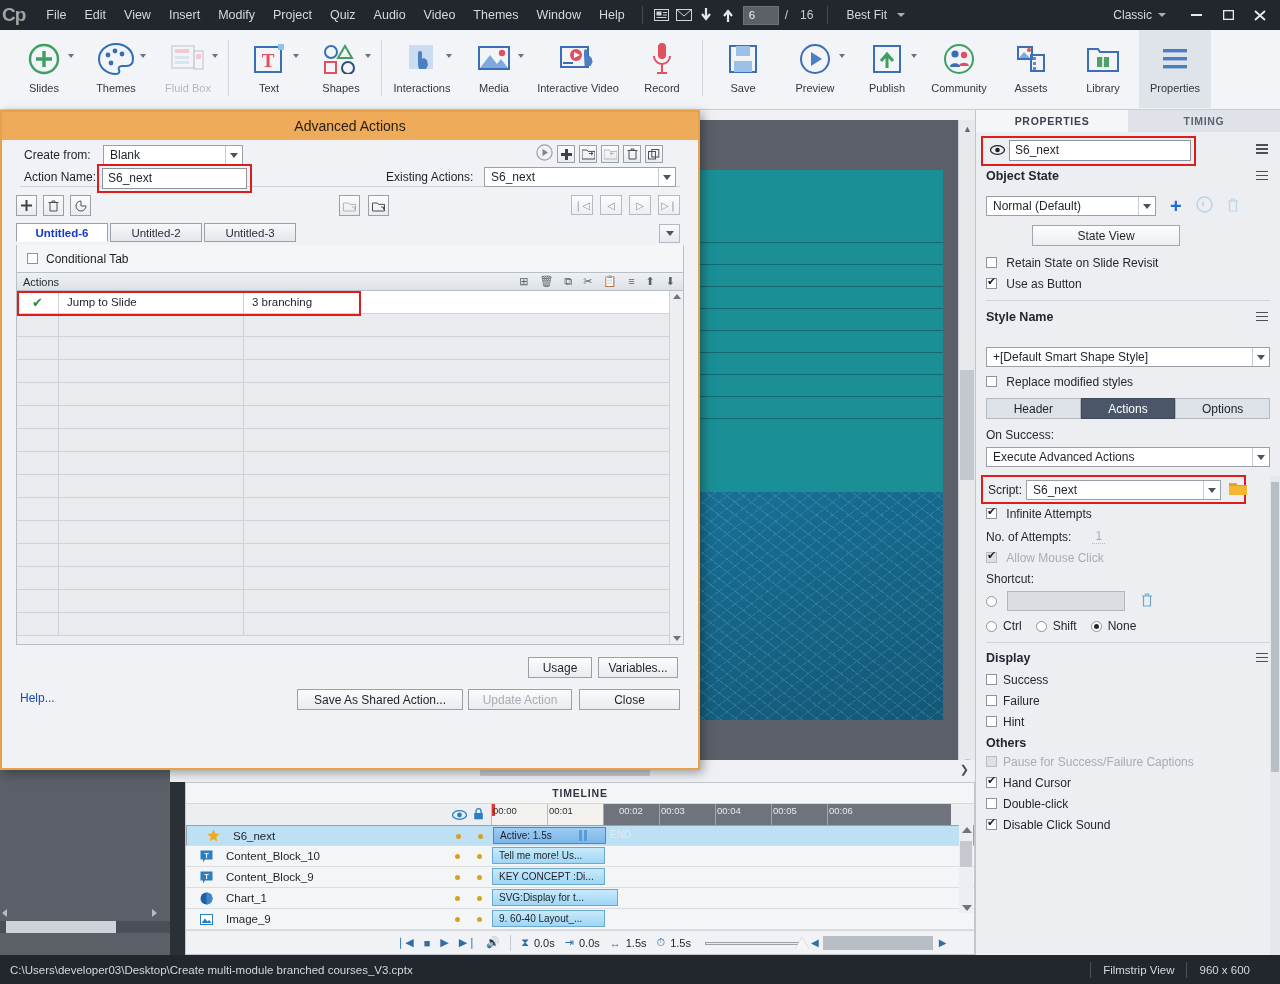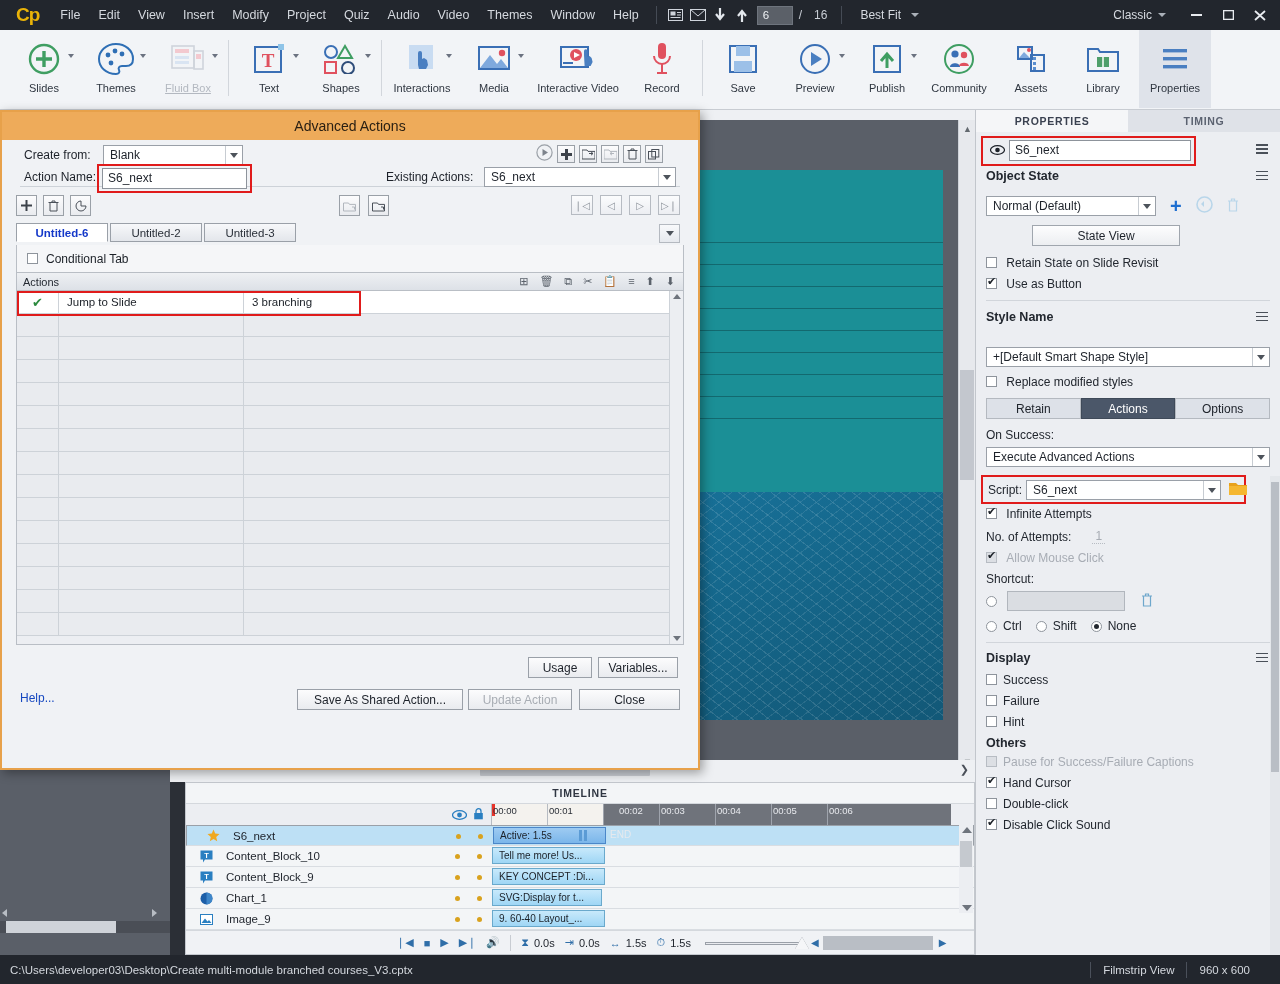--- a/index.html
+++ b/index.html
@@ -8,21 +8,21 @@
     font-family:"Liberation Sans", sans-serif;
     font-size:12px; background:#2b2f36; position:relative;
     -webkit-font-smoothing:antialiased;
   }
   
   #menubar {
     position:absolute; left:0; top:0; width:1280px; height:30px;
     background:#22262d; display:flex; align-items:center;
     color:#d9dde3;
   }
-  #cplogo { font-weight:bold; font-size:19px; color:#eab308; padding:0 12px 0 16px; letter-spacing:-1px;}
+  #cplogo { font-weight:bold; font-size:19px; color:#a3a3a3; padding:0 12px 0 2px; letter-spacing:-1px;}
   .menu-item { padding:0 9px; line-height:30px; font-size:12.5px; color:#d5d9df; cursor:default;}
   .mb-sep { width:1px; height:18px; background:#454b55; margin:0 8px; }
   .mb-icon { width:22px; height:22px; display:flex; align-items:center; justify-content:center; color:#cfd4db;}
   #slidenum {
     width:36px; height:19px; background:#5b6068; border:1px solid #6e747d;
     color:#eef1f4; font-size:11.5px; line-height:17px; padding-left:5px; margin-left:4px;
   }
   .mb-txt { color:#c9ced6; font-size:12px; padding:0 6px; }
   #bestfit { color:#d6dae0; font-size:12px; padding:0 4px 0 10px;}
   .caret-sm { width:0;height:0;border-left:4px solid transparent;border-right:4px solid transparent;border-top:4px solid #aab0b8; margin-left:6px;}
@@ -35,21 +35,21 @@
     position:absolute; left:0; top:30px; width:1280px; height:80px;
     background:#f2f4f7; border-bottom:1px solid #c8ccd2;
     display:flex; align-items:flex-start; padding-left:8px;
   }
   .rb {
     width:72px; height:78px; display:flex; flex-direction:column;
     align-items:center; justify-content:flex-start; padding-top:8px; position:relative;
   }
   .rb .ic { height:42px; display:flex; align-items:center; justify-content:center; }
   .rb .lbl { font-size:11px; color:#2f3640; margin-top:2px; white-space:nowrap;}
-  .rb.disabled .lbl { color:#b3b8c0;text-decoration:underline; }
+  .rb.disabled .lbl { color:#b3b8c0; }
   .rb.active { background:#dfe3ea; }
   .rb .dd { position:absolute; right:6px; top:24px; width:0;height:0;
             border-left:3.5px solid transparent;border-right:3.5px solid transparent;border-top:4px solid #6b7280;}
   .rsep { width:1px; height:56px; background:#d2d6dc; margin:10px 4px 0 4px; }
 
   
   #filmstrip {
     position:absolute; left:0; top:110px; width:170px; height:845px;
     background:#5a5f68; overflow:hidden;
   }
@@ -592,21 +592,21 @@
       <span class="arrow"></span>
     </div>
   </div>
   <div class="prow" style="margin-top:8px;">
     <span class="cbx"></span>
     <span class="lblc">Replace modified styles</span>
   </div>
 
   <div class="prow" style="margin-top:9px;">
     <div class="segtabs">
-      <div class="seg">Retain</div>
+      <div class="seg">Header</div>
       <div class="seg on">Actions</div>
       <div class="seg">Options</div>
     </div>
   </div>
 
   <div class="prow" style="margin-top:9px;">
     <div style="font-size:12px;color:#22272f;">On Success:</div>
   </div>
   <div class="prow" style="margin-top:5px;">
     <div class="sel">
@@ -767,21 +767,21 @@
       <div class="tl-row">
         <span style="width:40px;display:flex;justify-content:center;">
           <svg width="13" height="13" viewBox="0 0 13 13">
             <circle cx="6.5" cy="6.5" r="6" fill="#1d5fa8"></circle>
             <path d="M6.5 0.5 a6 6 0 0 1 0 12 Z" fill="#3e86c9"></path>
           </svg>
         </span>
         <span class="tl-name">Chart_1</span>
         <span style="position:absolute;left:269px;top:8px;width:5px;height:5px;border-radius:50%;background:#d9a21e;"></span>
         <span style="position:absolute;left:291px;top:8px;width:5px;height:5px;border-radius:50%;background:#d9a21e;"></span>
-        <span class="tl-bar" style="left:306px;width:110px;top:1px;">SVG:Display for t...</span>
+        <span class="tl-bar" style="left:306px;width:126px;top:1px;">SVG:Display for t...</span>
       </div>
       <div class="tl-row">
         <span style="width:40px;display:flex;justify-content:center;">
           <svg width="13" height="13" viewBox="0 0 13 13">
             <rect x="0.5" y="1.5" width="12" height="10" fill="#fff" stroke="#2a7fc1"></rect>
             <path d="M1.5 10 L5 5.5 L7.5 8.5 L9 7 L11.5 10 Z" fill="#2a7fc1"></path>
           </svg>
         </span>
         <span class="tl-name">Image_9</span>
         <span style="position:absolute;left:269px;top:8px;width:5px;height:5px;border-radius:50%;background:#d9a21e;"></span>

